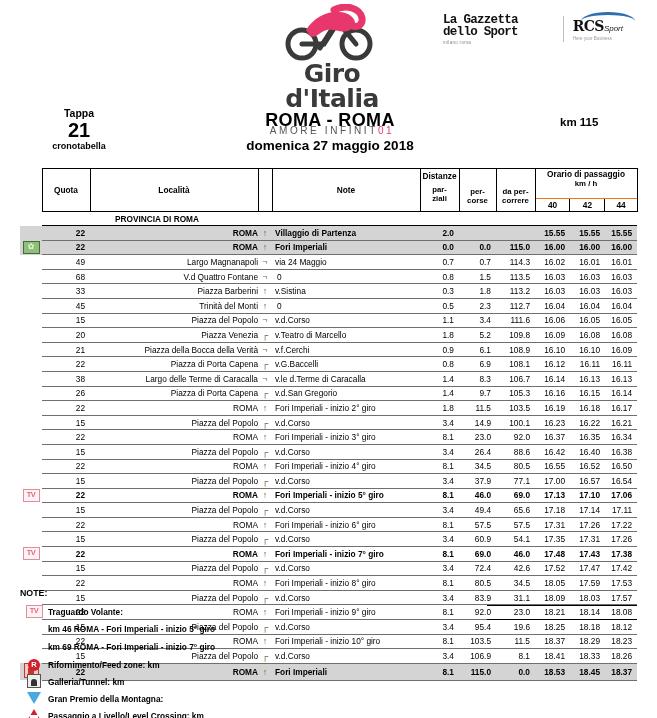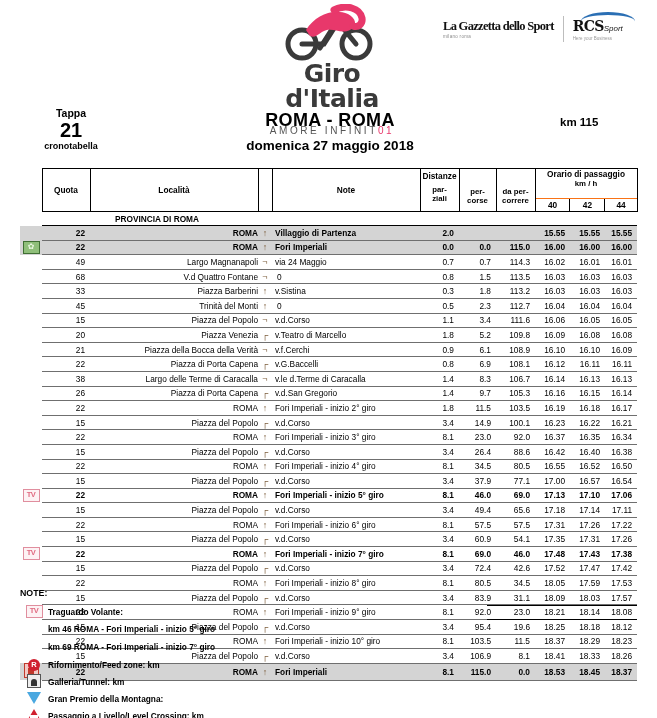--- a/index.html
+++ b/index.html
@@ -14,31 +14,31 @@
   .header{position:relative;height:160px;}
   .logo{position:absolute;left:262px;top:4px;width:140px;height:96px;text-align:center;}
   .logo svg{display:block;margin:0 auto;}
   .logo-word{font-weight:bold;font-size:25px;letter-spacing:-0.5px;color:#3a3a3a;
     line-height:25px;margin-top:-1px;font-family:"DejaVu Sans",sans-serif;}
   .logo-sub{font-size:10px;letter-spacing:2.6px;color:#555;margin-top:14px;font-weight:normal;}
   .logo-sub .pink{color:#e8386b;}
 
   .sponsors{position:absolute;left:443px;top:12px;width:180px;height:34px;display:flex;align-items:center;}
   .spon-gazz{font-weight:bold;font-size:12.5px;letter-spacing:-0.7px;color:#111;line-height:12px;
-    font-family:Liberation Serif, serif;}
+    font-family:Liberation Mono, monospace;}
   .spon-gazz-sub{font-size:4.5px;color:#8a8a8a;letter-spacing:.3px;margin-top:2px;}
   .spon-div{width:1px;height:26px;background:#bdbdbd;margin:0 9px;}
   .spon-rcs{position:relative;}
   .rcs-main{font-family:"DejaVu Serif",serif;font-weight:bold;font-size:14px;color:#111;letter-spacing:-.6px;}
   .rcs-sup{font-size:8px;font-style:italic;color:#222;}
   .rcs-sub{font-size:4.5px;color:#9a9a9a;margin-top:1px;}
   .rcs-swoosh{position:absolute;left:8px;top:-5px;width:54px;height:8px;
     border-top:3px solid #2b6fb4;border-radius:60% 60% 0 0 / 100% 100% 0 0;}
 
-  .tappa{position:absolute;left:16px;top:108px;width:110px;text-align:center;line-height:1.05;}
+  .tappa{position:absolute;left:24px;top:108px;width:110px;text-align:center;line-height:1.05;}
   .tappa-lbl{font-size:10.5px;font-weight:bold;}
   .tappa-num{font-size:20px;font-weight:bold;margin:1px 0;}
   .tappa-sub{font-size:9px;font-weight:bold;}
 
   .titleblock{position:absolute;left:170px;top:110px;width:320px;text-align:center;}
   .t-main{font-size:18px;font-weight:bold;letter-spacing:.4px;}
   .t-date{font-size:13.5px;font-weight:bold;margin-top:7px;}
 
   .kmtot{position:absolute;left:560px;top:116px;font-size:11.5px;font-weight:bold;}
 

